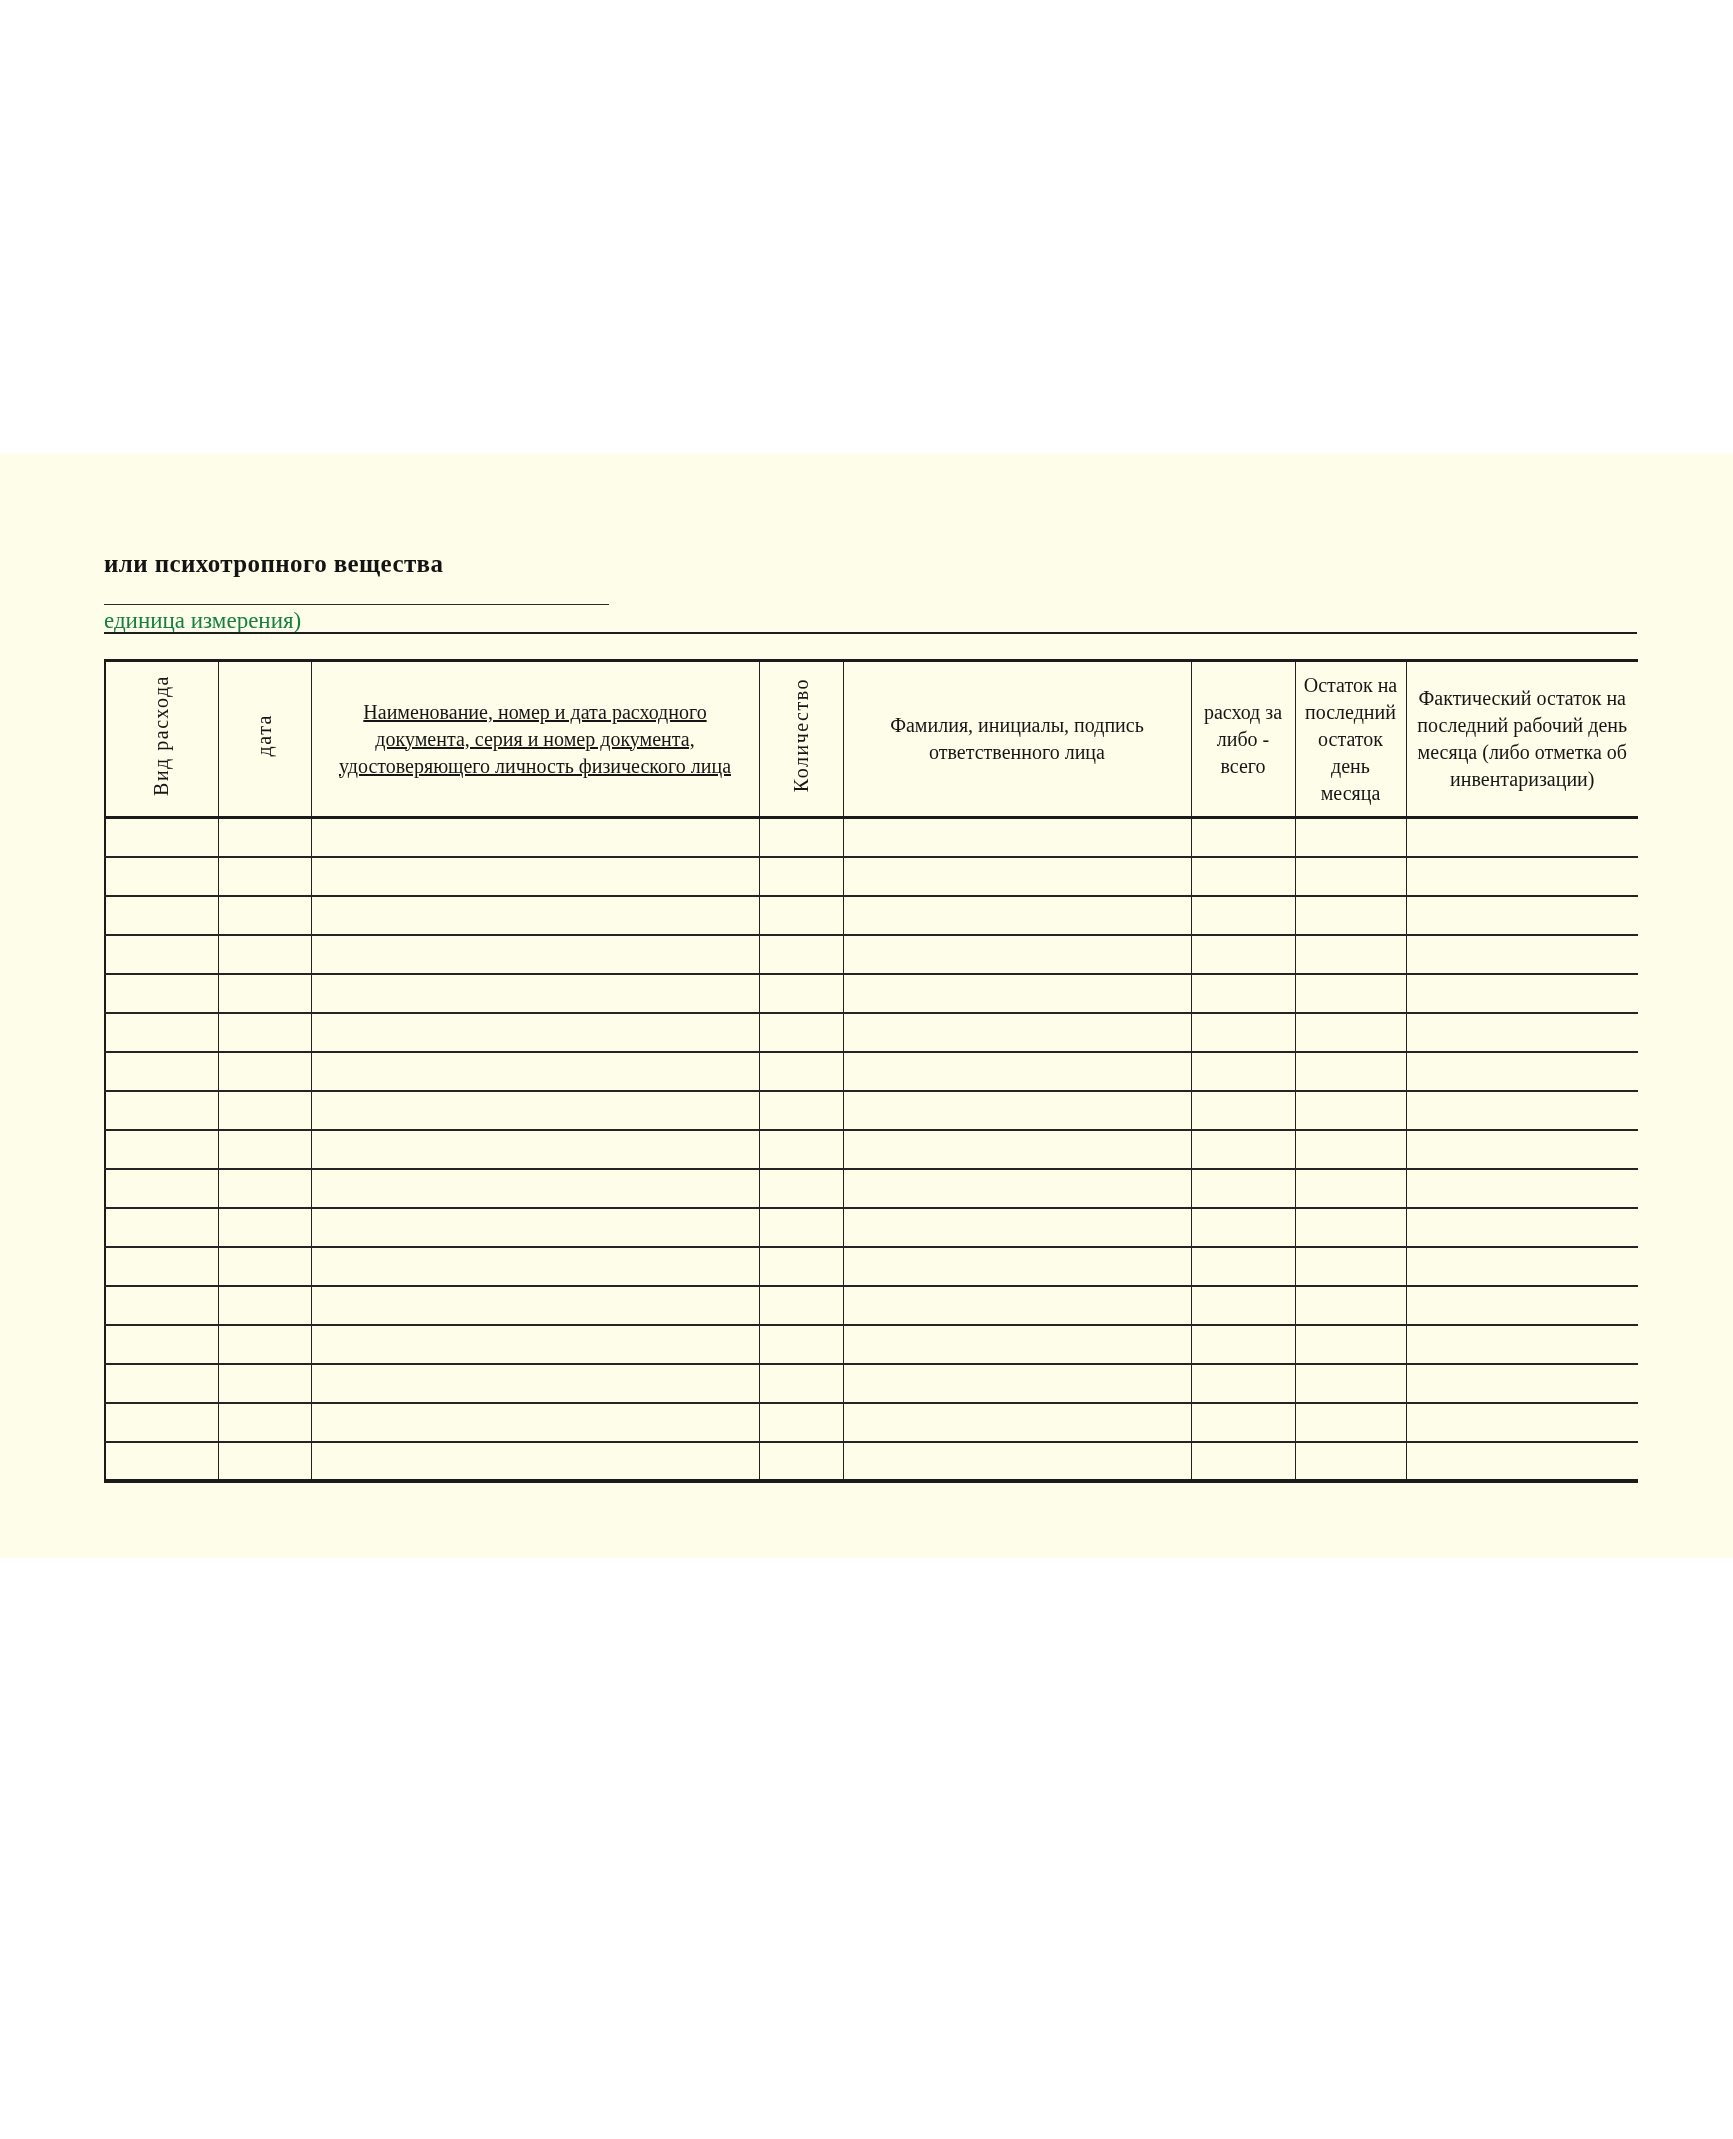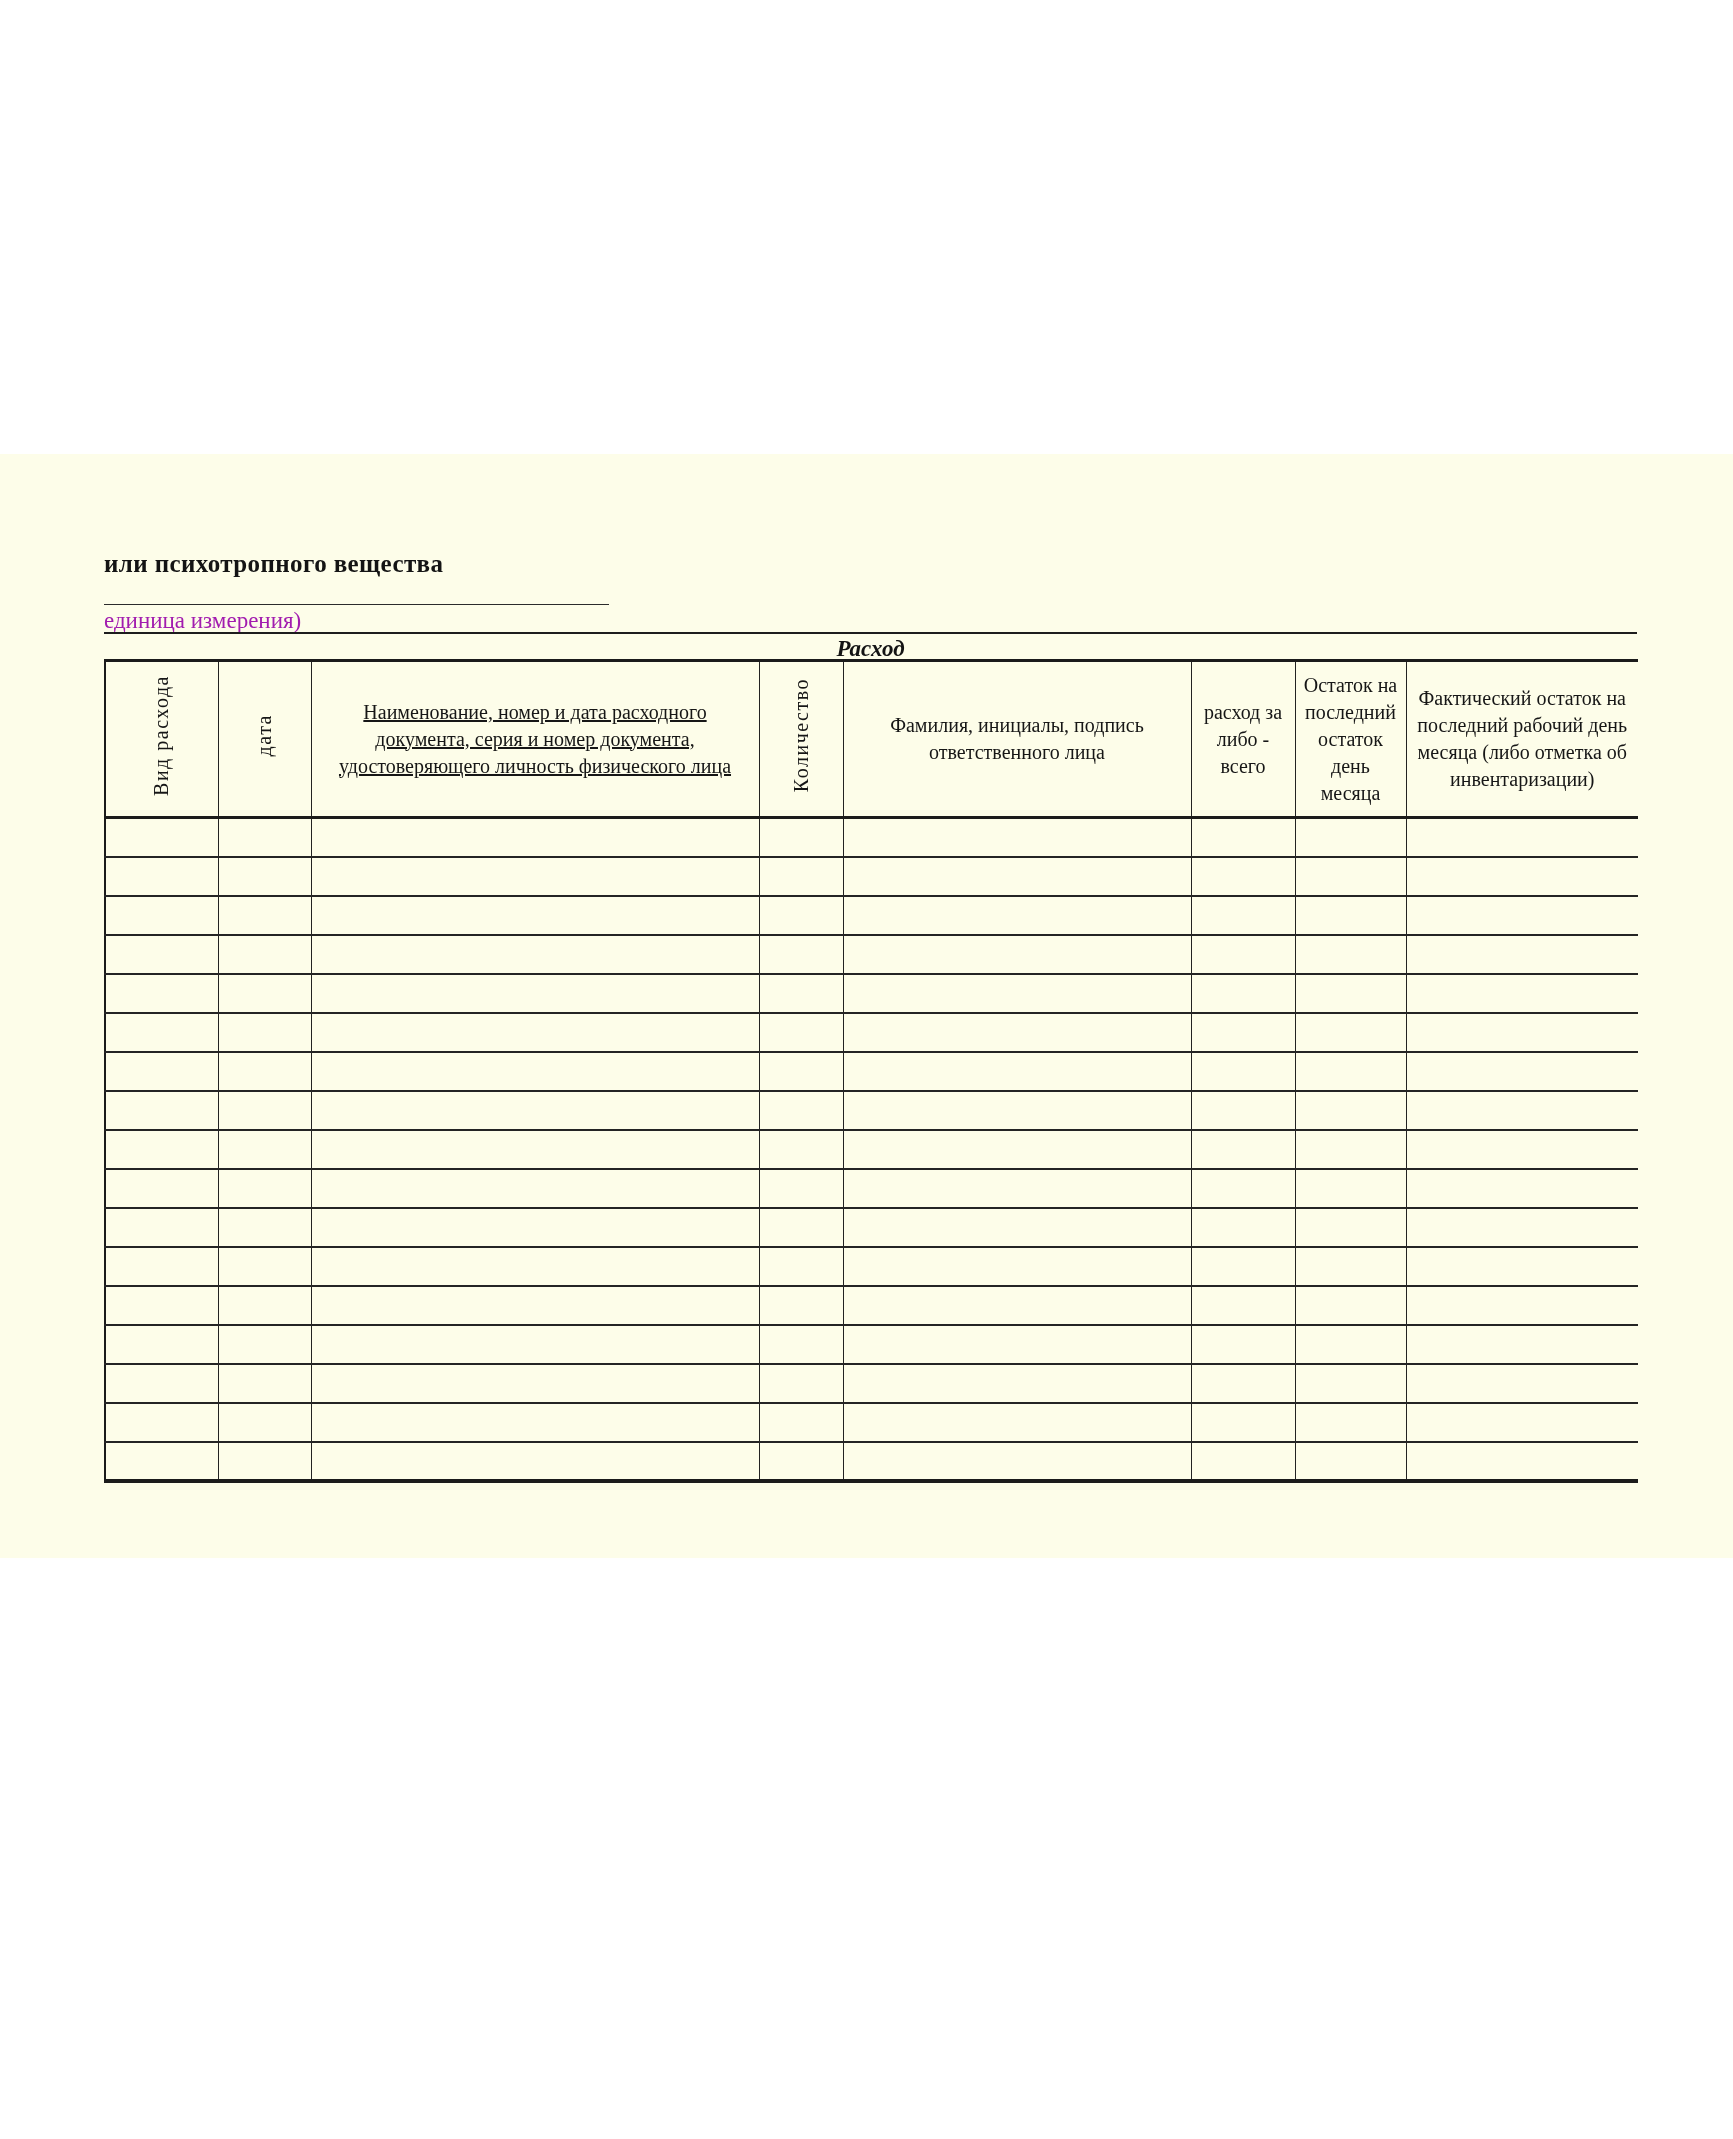--- a/index.html
+++ b/index.html
@@ -41,21 +41,21 @@
     width: 505px;
     height: 0;
     border-top: 1.5px solid #2b2b2b;
   }
 
   .unit-label {
     position: absolute;
     left: 104px;
     top: 154px;
     font-size: 23px;
-    color: #a21caf;
+    color: #15803d;
     white-space: nowrap;
   }
 
   .long-rule {
     position: absolute;
     left: 104px;
     top: 178px;
     width: 1533px;
     height: 0;
     border-top: 2.2px solid #1d1d1d;
@@ -138,21 +138,20 @@
   <div class="paper">
 
     <div class="page-title">или психотропного вещества</div>
 
     <div class="fill-line"></div>
 
     <div class="unit-label">единица измерения)</div>
 
     <div class="long-rule"></div>
 
-    <div class="section-title">Расход</div>
 
     <table class="ledger">
       <colgroup>
         <col style="width:113px">
         <col style="width:93px">
         <col style="width:448px">
         <col style="width:84px">
         <col style="width:348px">
         <col style="width:104px">
         <col style="width:111px">

